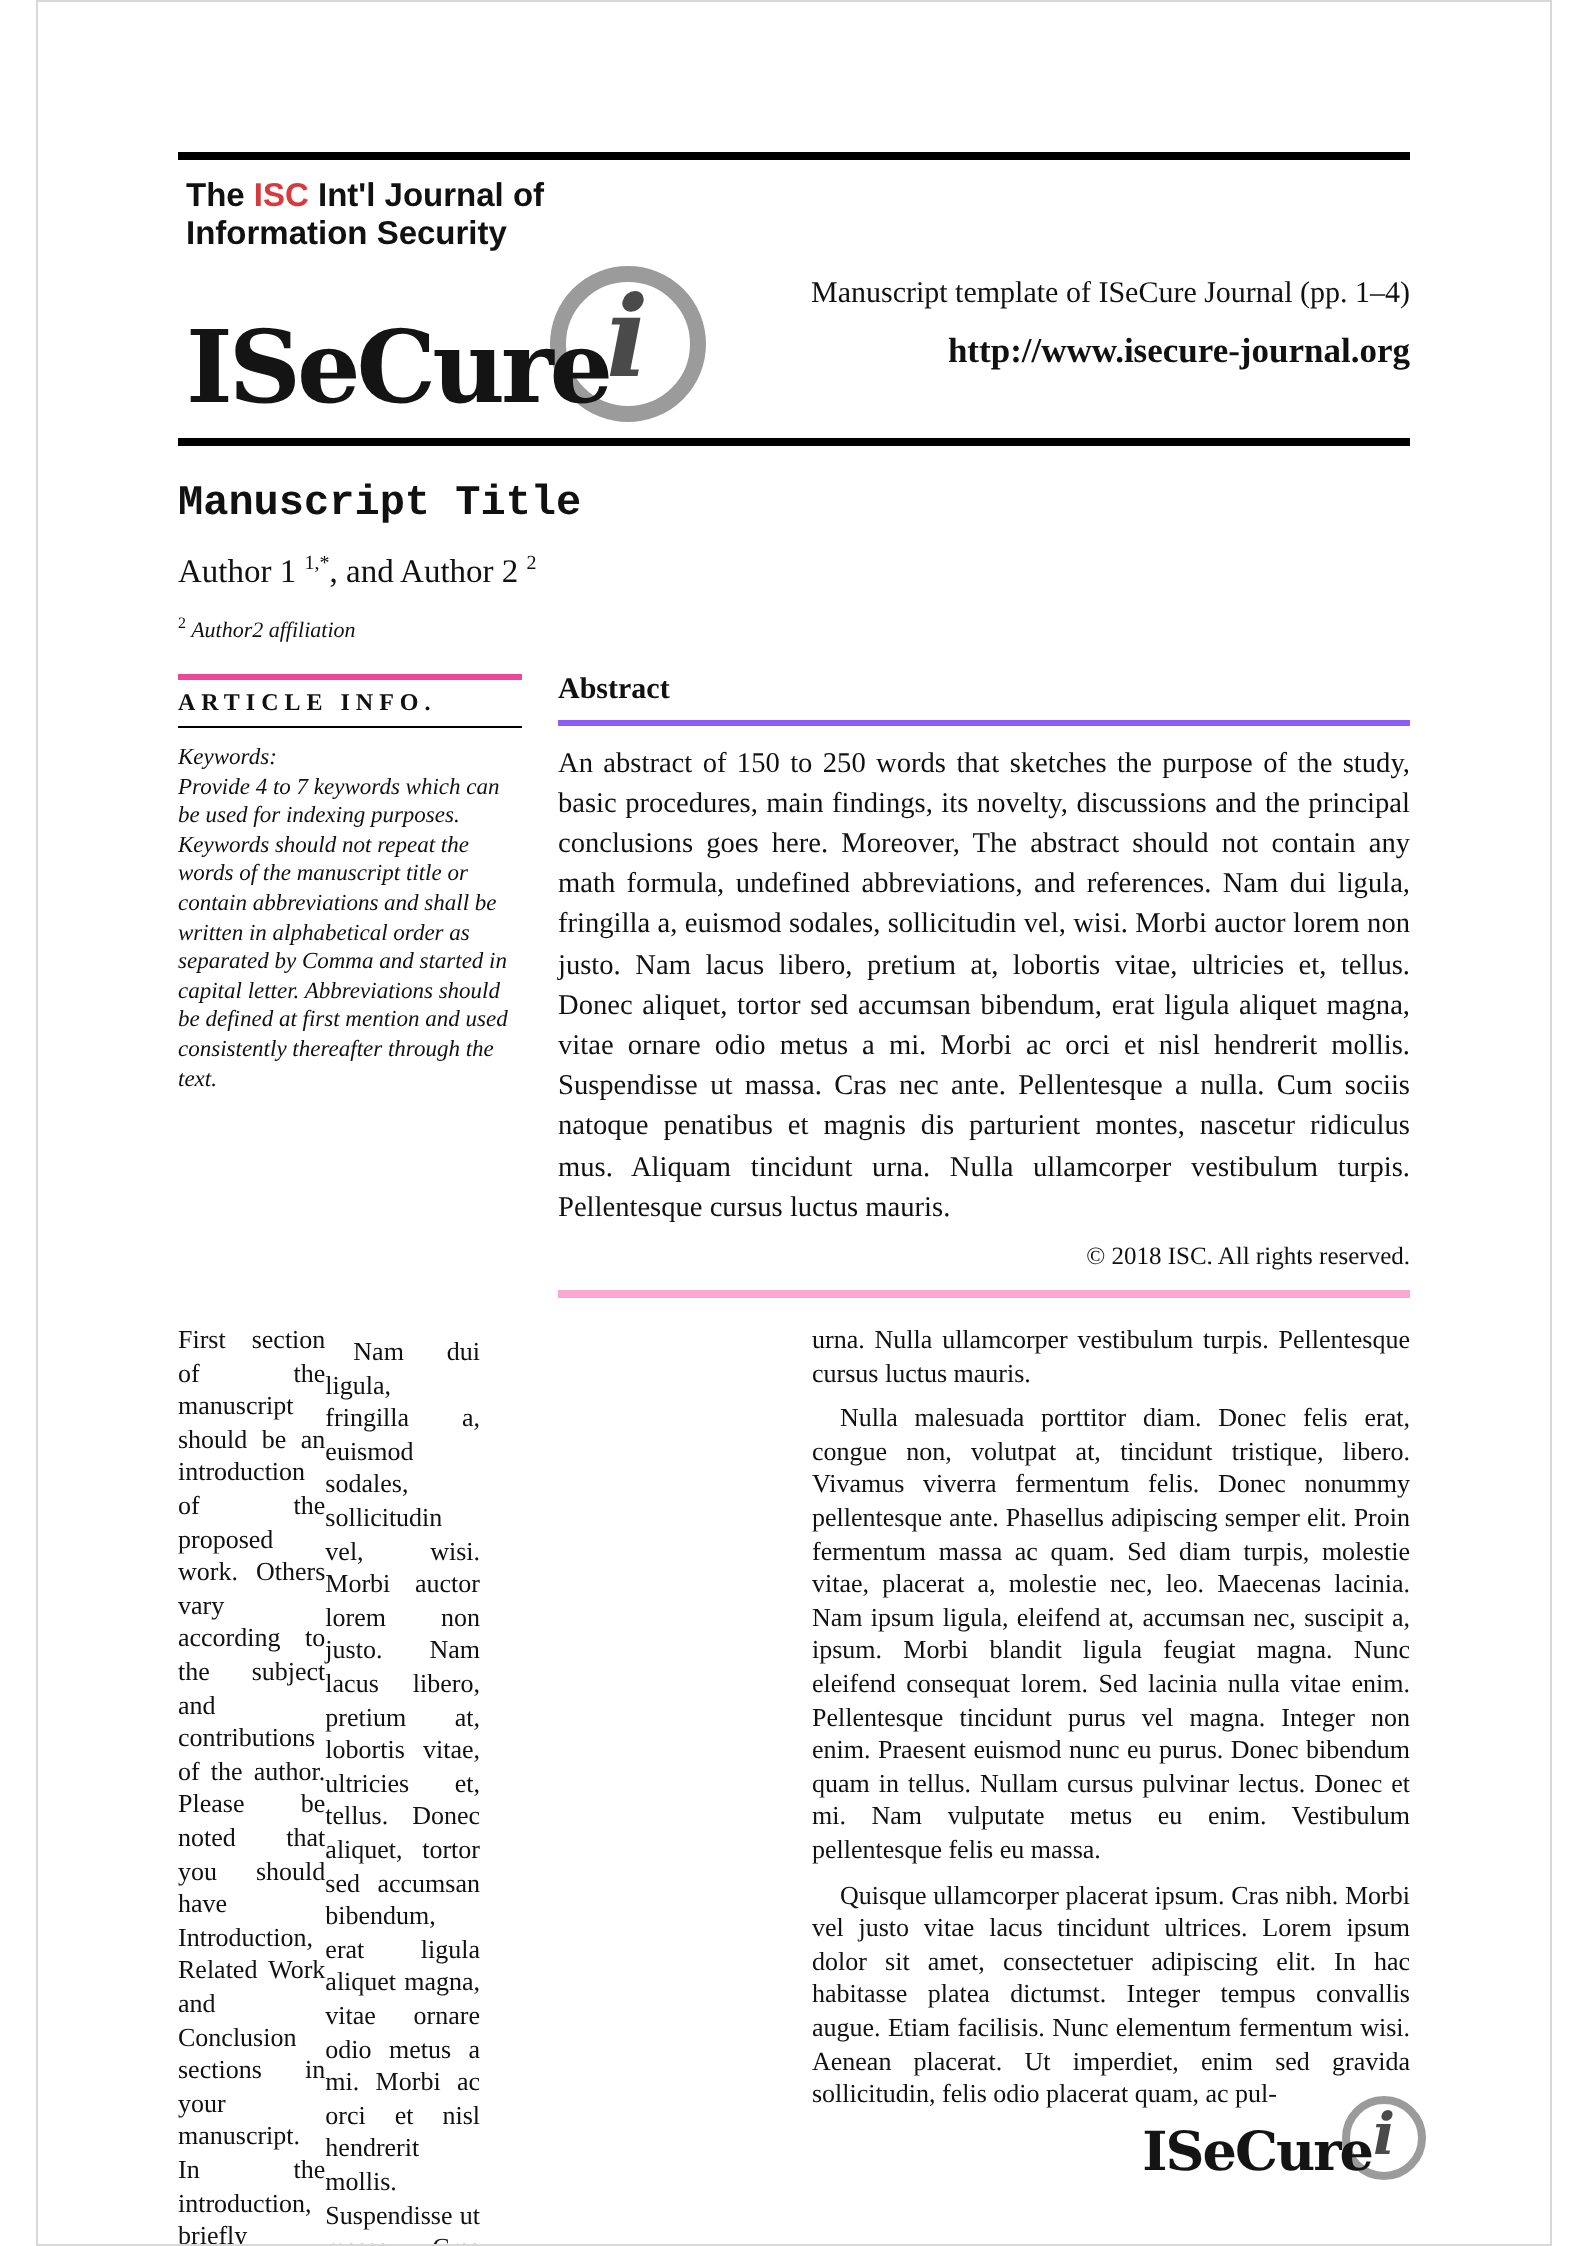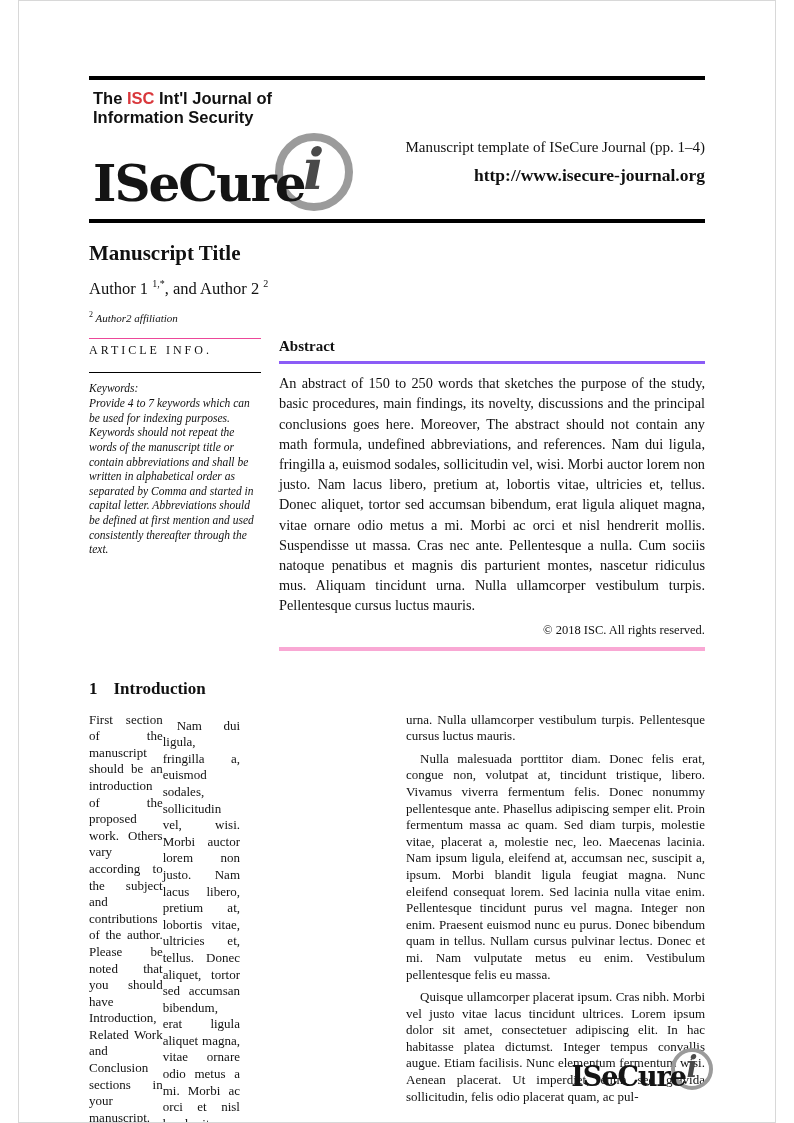--- a/index.html
+++ b/index.html
@@ -37,32 +37,32 @@
   .logo-i{
     font-family:"DejaVu Serif",serif;font-style:italic;font-weight:bold;
     font-size:56px;line-height:1;color:#4a4a4a;transform:translateY(-3px);
   }
   .header-right{text-align:right;margin-top:50px;}
   .manuscript-info{font-size:15px;}
   .journal-url{font-size:17.5px;font-weight:bold;margin-top:9px;color:#111;text-decoration:none;display:block;}
 
   
   .title-block{padding:18px 0 2px 0;}
-  .paper-title{font-size:21px;font-weight:bold;}
+  .paper-title{font-size:21px;font-weight:bold;font-family:Liberation Mono, monospace;}
   .authors{font-size:16.5px;margin-top:12px;}
   .authors sup{font-size:10px;}
   .affiliations{font-style:italic;font-size:11px;line-height:14px;margin-top:9px;}
   .affiliations sup{font-size:8px;font-style:normal;}
 
   
   .info-abstract{display:flex;gap:18px;margin-top:12px;}
   .info-col{width:172px;flex-shrink:0;}
   .info-heading{
-    font-weight:normal;font-size:12px;letter-spacing:3px;
-    padding:4px 0 14px 0;border-top:1px solid #ec4899;border-bottom:1px solid #000;
+    font-weight:bold;font-size:12px;letter-spacing:3px;
+    padding:4px 0 4px 0;border-top:3px solid #ec4899;border-bottom:1px solid #000;
   }
   .keywords-label{font-style:italic;font-size:11.5px;margin-top:9px;}
   .keywords-text{font-style:italic;font-size:11.5px;line-height:14.6px;margin-top:2px;}
   .abstract-col{flex:1;min-width:0;}
   .abstract-heading{font-weight:bold;font-size:15px;padding-bottom:6px;border-bottom:3px solid #8b5cf6;}
   .abstract-text{font-size:14.3px;line-height:20.2px;text-align:justify;margin-top:9px;}
   .copyright{text-align:right;font-size:12.5px;margin-top:7px;padding-bottom:9px;border-bottom:4px solid #f9a8d4;}
 
   
   .section-heading{margin-top:28px;font-size:17px;font-weight:bold;}
@@ -125,21 +125,20 @@
         <div class="keywords-label">Keywords:</div>
         <div class="keywords-text">Provide 4 to 7 keywords which can be used for indexing purposes. Keywords should not repeat the words of the manuscript title or contain abbreviations and shall be written in alphabetical order as separated by Comma and started in capital letter. Abbreviations should be defined at first mention and used consistently thereafter through the text.</div>
       </div>
       <div class="abstract-col">
         <div class="abstract-heading">Abstract</div>
         <div class="abstract-text">An abstract of 150 to 250 words that sketches the purpose of the study, basic procedures, main findings, its novelty, discussions and the principal conclusions goes here. Moreover, The abstract should not contain any math formula, undefined abbreviations, and references. Nam dui ligula, fringilla a, euismod sodales, sollicitudin vel, wisi. Morbi auctor lorem non justo. Nam lacus libero, pretium at, lobortis vitae, ultricies et, tellus. Donec aliquet, tortor sed accumsan bibendum, erat ligula aliquet magna, vitae ornare odio metus a mi. Morbi ac orci et nisl hendrerit mollis. Suspendisse ut massa. Cras nec ante. Pellentesque a nulla. Cum sociis natoque penatibus et magnis dis parturient montes, nascetur ridiculus mus. Aliquam tincidunt urna. Nulla ullamcorper vestibulum turpis. Pellentesque cursus luctus mauris.</div>
         <div class="copyright">© 2018 ISC. All rights reserved.</div>
       </div>
     </section>
 
-    <h2 class="section-heading"><span class="sec-num">1</span><span>Introduction</span></h2>
 
     <section class="columns">
       <div class="col col-left">
         <p>First section of the manuscript should be an introduction of the proposed work. Others vary according to the subject and contributions of the author. Please be noted that you should have Introduction, Related Work and Conclusion sections in your manuscript. In the introduction, briefly discuss the existing problem and your contribution in 3 to 5 paragraphs. The last paragraph should be an overview on the following sections and their contents.</p>
         <p class="indent">Nam dui ligula, fringilla a, euismod sodales, sollicitudin vel, wisi. Morbi auctor lorem non justo. Nam lacus libero, pretium at, lobortis vitae, ultricies et, tellus. Donec aliquet, tortor sed accumsan bibendum, erat ligula aliquet magna, vitae ornare odio metus a mi. Morbi ac orci et nisl hendrerit mollis. Suspendisse ut massa. Cras nec ante. Pellentesque a nulla. Cum sociis natoque penatibus et magnis dis parturient montes, nascetur ridiculus mus. Aliquam tincidunt</p>
         <div class="footnote">
           <div class="fn-rule"></div>
           <div>* Corresponding author.</div>
           <div><span>Email addresses: </span><span class="fn-emails">Author1@email.com, Author1@email.com</span></div>
           <div>ISSN: 2008-2045 © 2018 ISC. All rights reserved.</div>

